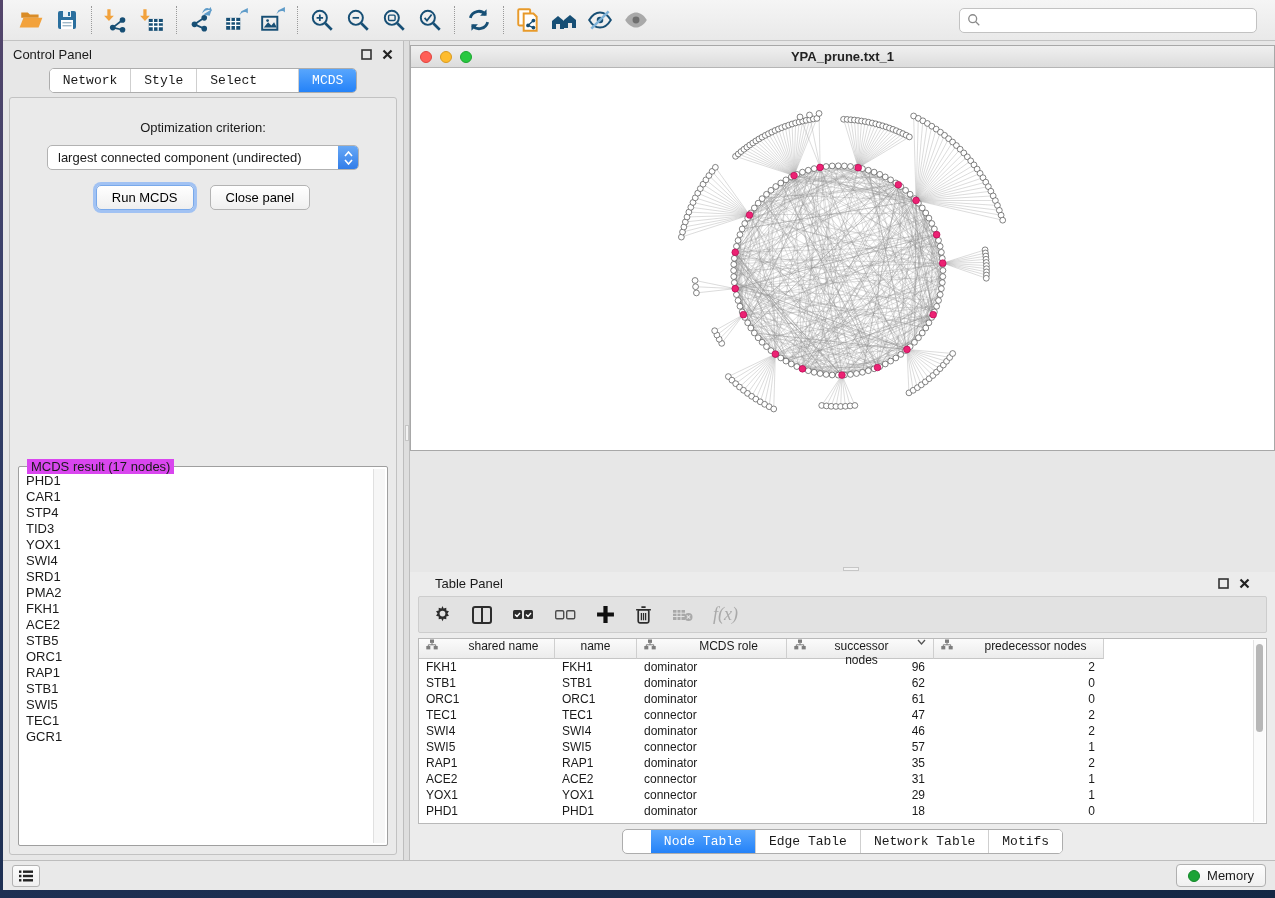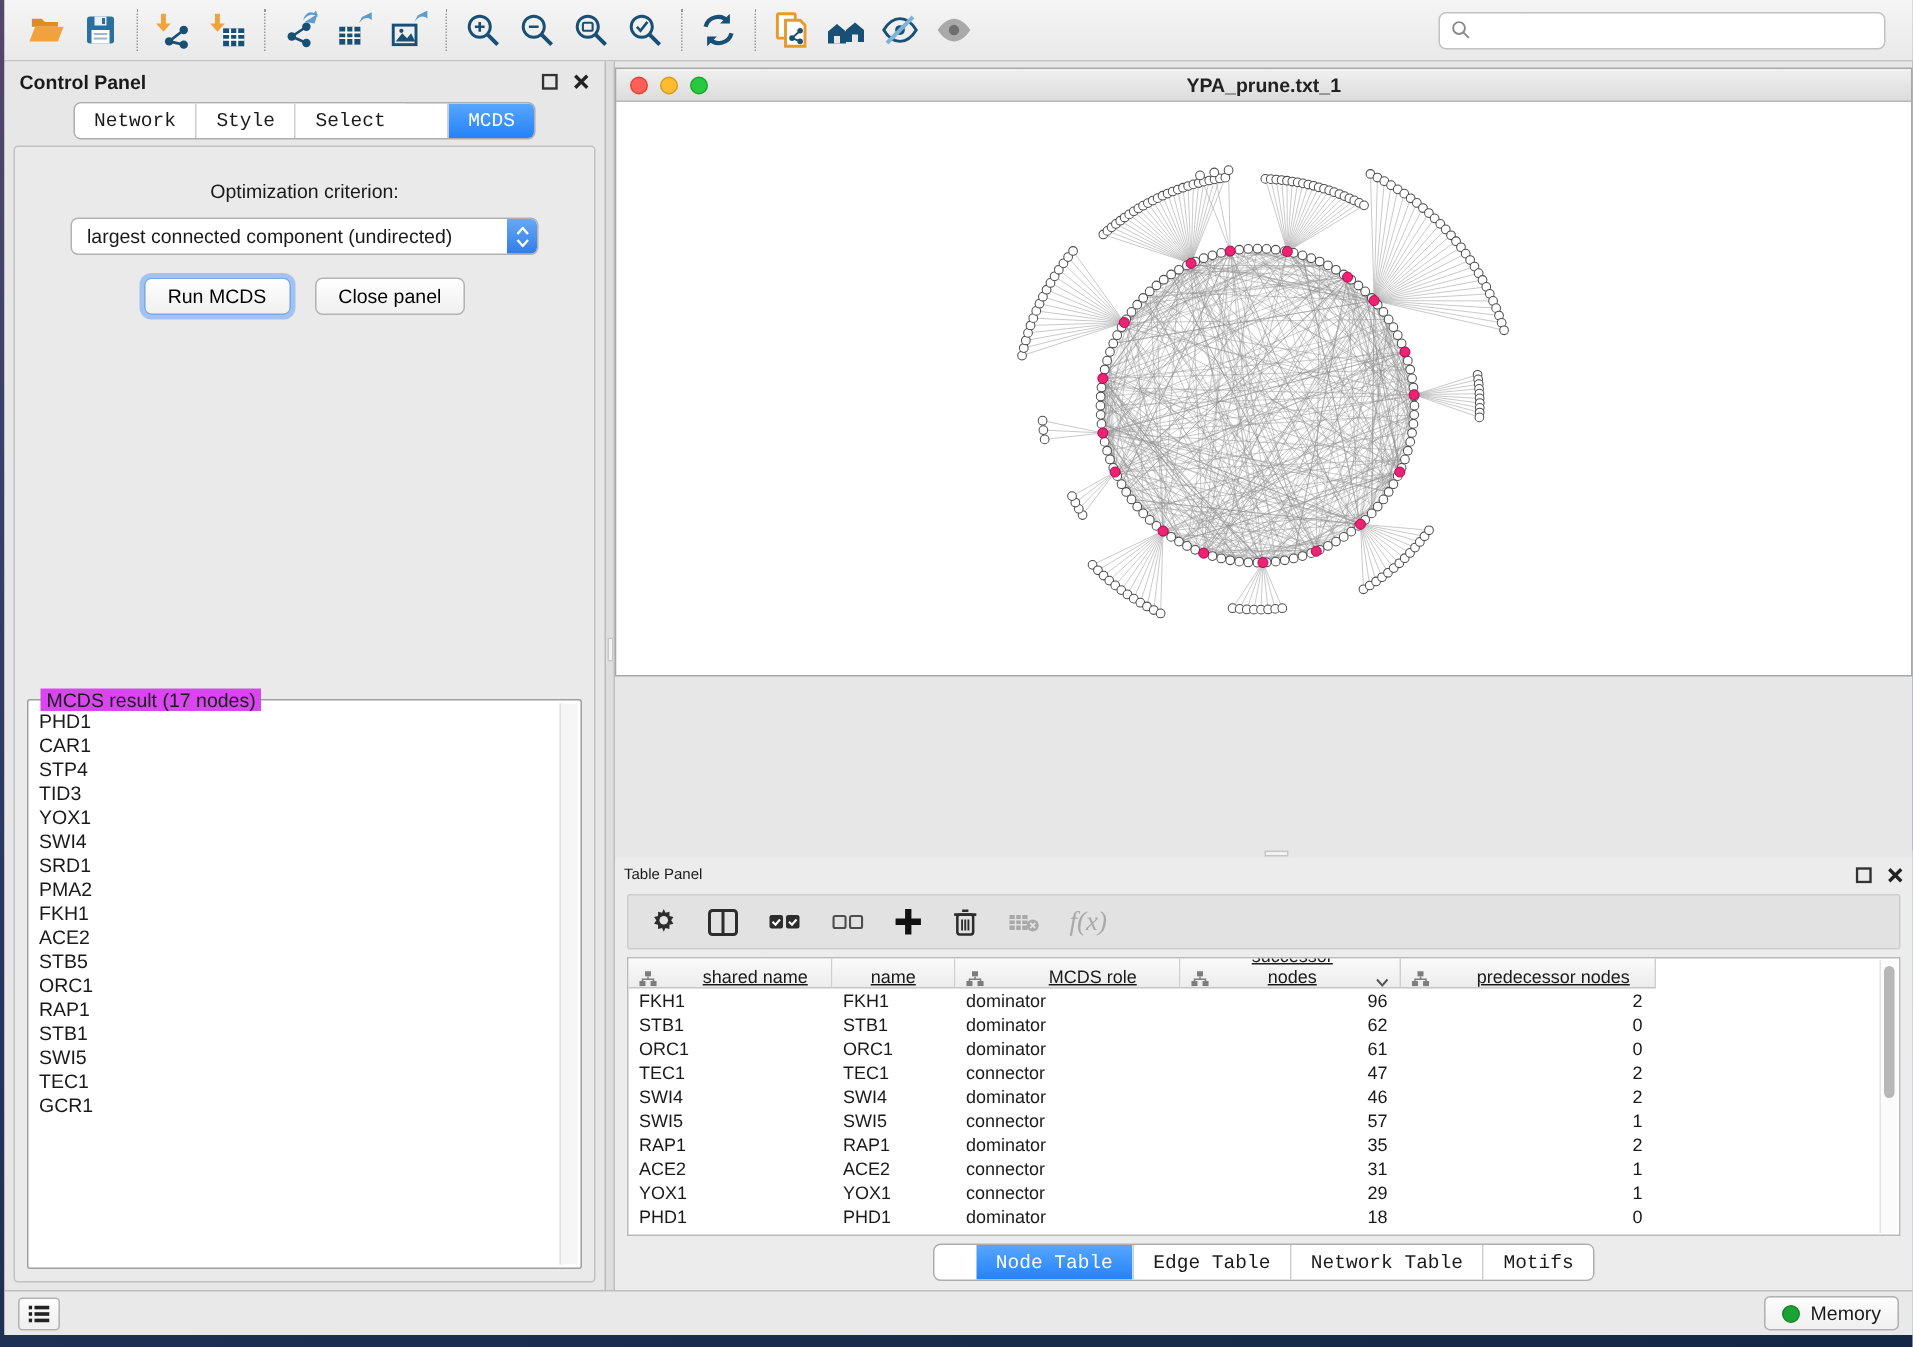--- a/index.html
+++ b/index.html
@@ -17,21 +17,21 @@
   .search-box { margin-left:auto; margin-right:8px; width:298px; height:25px; background:#fff;
                 border:1px solid #c2c2c2; border-radius:5px; display:flex; align-items:center; padding:0 7px; }
   .search-box input { border:none; outline:none; background:transparent; flex:1; font-size:12px;
                       font-family:"Liberation Sans",sans-serif; margin-left:5px; }
 
   
   .main { position:absolute; top:41px; left:0; right:0; bottom:30px; }
 
   
   .control-panel { position:absolute; left:0; top:0; width:400px; bottom:0; background:#e7e7e7; }
-  .cp-header { height:26px; display:flex; align-items:center; padding:0 10px; font-size:13px;font-weight:bold; }
+  .cp-header { height:26px; display:flex; align-items:center; padding:0 10px; font-size:13px; }
   .win-ctrls { margin-left:auto; display:flex; gap:10px; align-items:center; }
   .cp-tabs { display:flex; justify-content:center; margin-top:1px; position:relative; z-index:2; }
   .seg { display:flex; border:1px solid #adadad; border-radius:5px; overflow:hidden; background:#fff;font-family:Liberation Mono, monospace; }
   .seg .tab { padding:4px 13px; font-size:13px; background:#fff; border-left:1px solid #cfcfcf; cursor:default; }
   .seg .tab:first-child { border-left:none; }
   .seg .tab.sel { background:linear-gradient(#58a6fd,#2482f8); color:#fff;margin-left:28px; }
   .cp-body { position:absolute; top:56px; left:6px; right:6px; bottom:5px;
              background:#eaeaea; border:1px solid #c2c2c2; border-radius:3px; }
   .opt-label { text-align:center; margin-top:22px; font-size:13px; }
   .select-box { width:312px; height:25px; margin:10px auto 0; background:#fff; border:1px solid #b2b2b2;
@@ -70,28 +70,28 @@
   .net-canvas { position:absolute; top:22px; left:0; right:0; bottom:0; background:#fff; }
   .net-canvas svg { width:100%; height:100%; display:block; }
 
   
   .h-split { position:absolute; left:407px; right:0; top:526px; height:5px; background:#e7e7e7; }
   .h-split .handle { position:absolute; left:50%; top:0; width:16px; height:4px; background:#f2f2f2;
                      border:1px solid #c6c6c6; }
 
   
   .table-panel { position:absolute; left:407px; right:0; top:531px; bottom:0; background:#ececec; }
-  .tp-header { height:22px; display:flex; align-items:center; padding:0 6px; font-size:10px; }
+  .tp-header { height:22px; display:flex; align-items:center; padding:0 25px; font-size:13px; }
   .tp-toolbar { margin:2px 8px 0; height:37px; background:#e2e2e2; border:1px solid #cdcdcd; border-radius:2px;
                 display:flex; align-items:center; gap:20px; padding:0 14px; }
   .tp-table { position:absolute; top:66px; left:8px; right:8px; bottom:36px; background:#fff;
               border:1px solid #b9b9b9; overflow:hidden; }
   .thead { display:flex; height:20px; font-size:12px; }
-  .th { display:flex; align-items:flex-end; gap:22px; padding:0 7px; border-right:1px solid #cfcfcf;
-        border-bottom:1px solid #c6c6c6; background:linear-gradient(#fbfbfb,#ececec);text-decoration:underline; }
+  .th { display:flex; align-items:flex-start; gap:22px; padding:0 7px; border-right:1px solid #cfcfcf;
+        border-bottom:1px solid #c6c6c6; background:linear-gradient(#fbfbfb,#ececec); }
   .c-shared{ width:136px; } .c-name{ width:82px; } .c-role{ width:150px; }
   .c-succ{ width:147px; } .c-pred{ width:170px; }
   .th.c-shared,.th.c-role { justify-content:flex-start; }
   .th .lbl { flex:1; text-align:center; }
   .trow { display:flex; height:16px; font-size:12px; align-items:center; }
   .tcell { padding-left:7px; white-space:nowrap; overflow:hidden; }
   .tcell.num { text-align:right; padding-right:9px; padding-left:0; }
   .t-scroll { position:absolute; top:1px; bottom:1px; right:1px; width:12px; background:#fbfbfb;
               border-left:1px solid #e3e3e3; }
   .t-thumb { position:absolute; top:4px; left:2px; width:7px; height:88px; background:#b7b7b7; border-radius:5px; }

